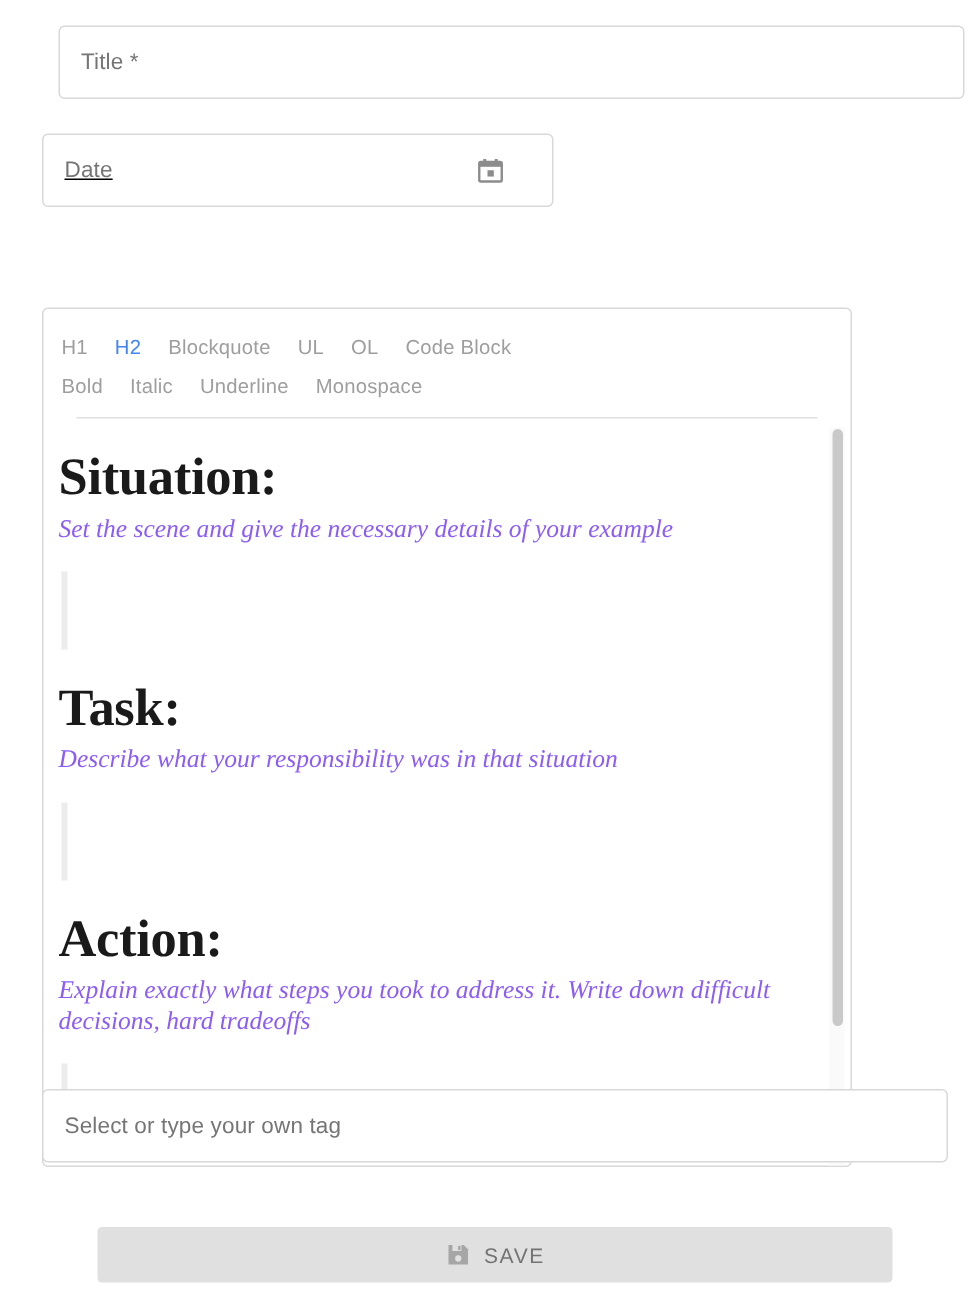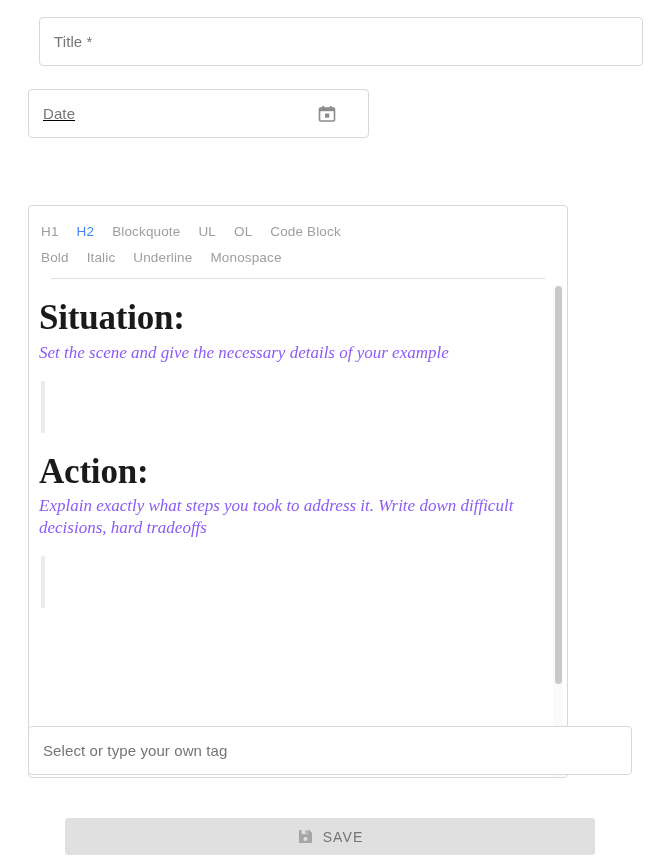--- a/index.html
+++ b/index.html
@@ -235,20 +235,25 @@
 
     <div class="doc-wrap">
       <div class="doc">
 
         <div class="section">
           <div class="sec-head">Situation:</div>
           <div class="sec-desc">Set the scene and give the necessary details of your example</div>
           <div class="quote-bar"></div>
         </div>
 
+        <div class="section">
+          <div class="sec-head">Task:</div>
+          <div class="sec-desc">Describe what your responsibility was in that situation</div>
+          <div class="quote-bar"></div>
+        </div>
 
         <div class="section">
           <div class="sec-head">Action:</div>
           <div class="sec-desc">Explain exactly what steps you took to address it. Write down difficult decisions, hard tradeoffs</div>
           <div class="quote-bar"></div>
         </div>
 
 
       </div>
 

